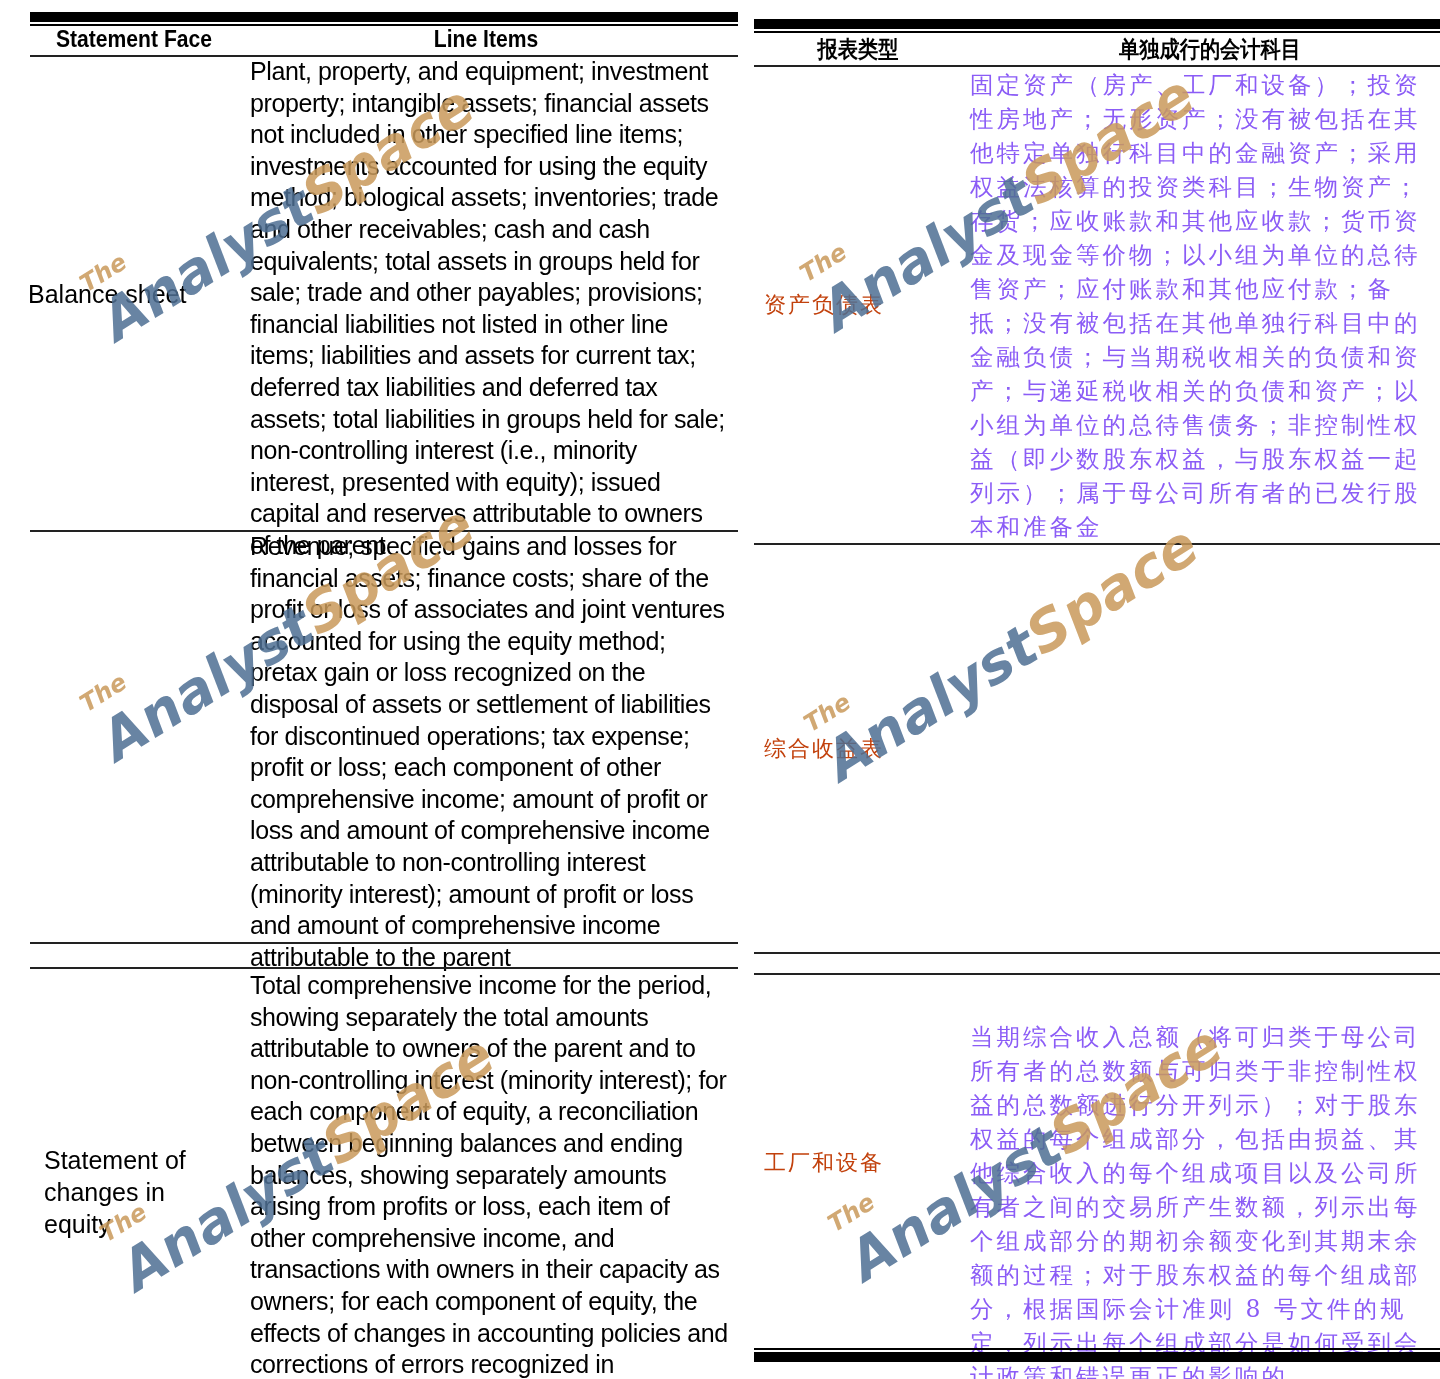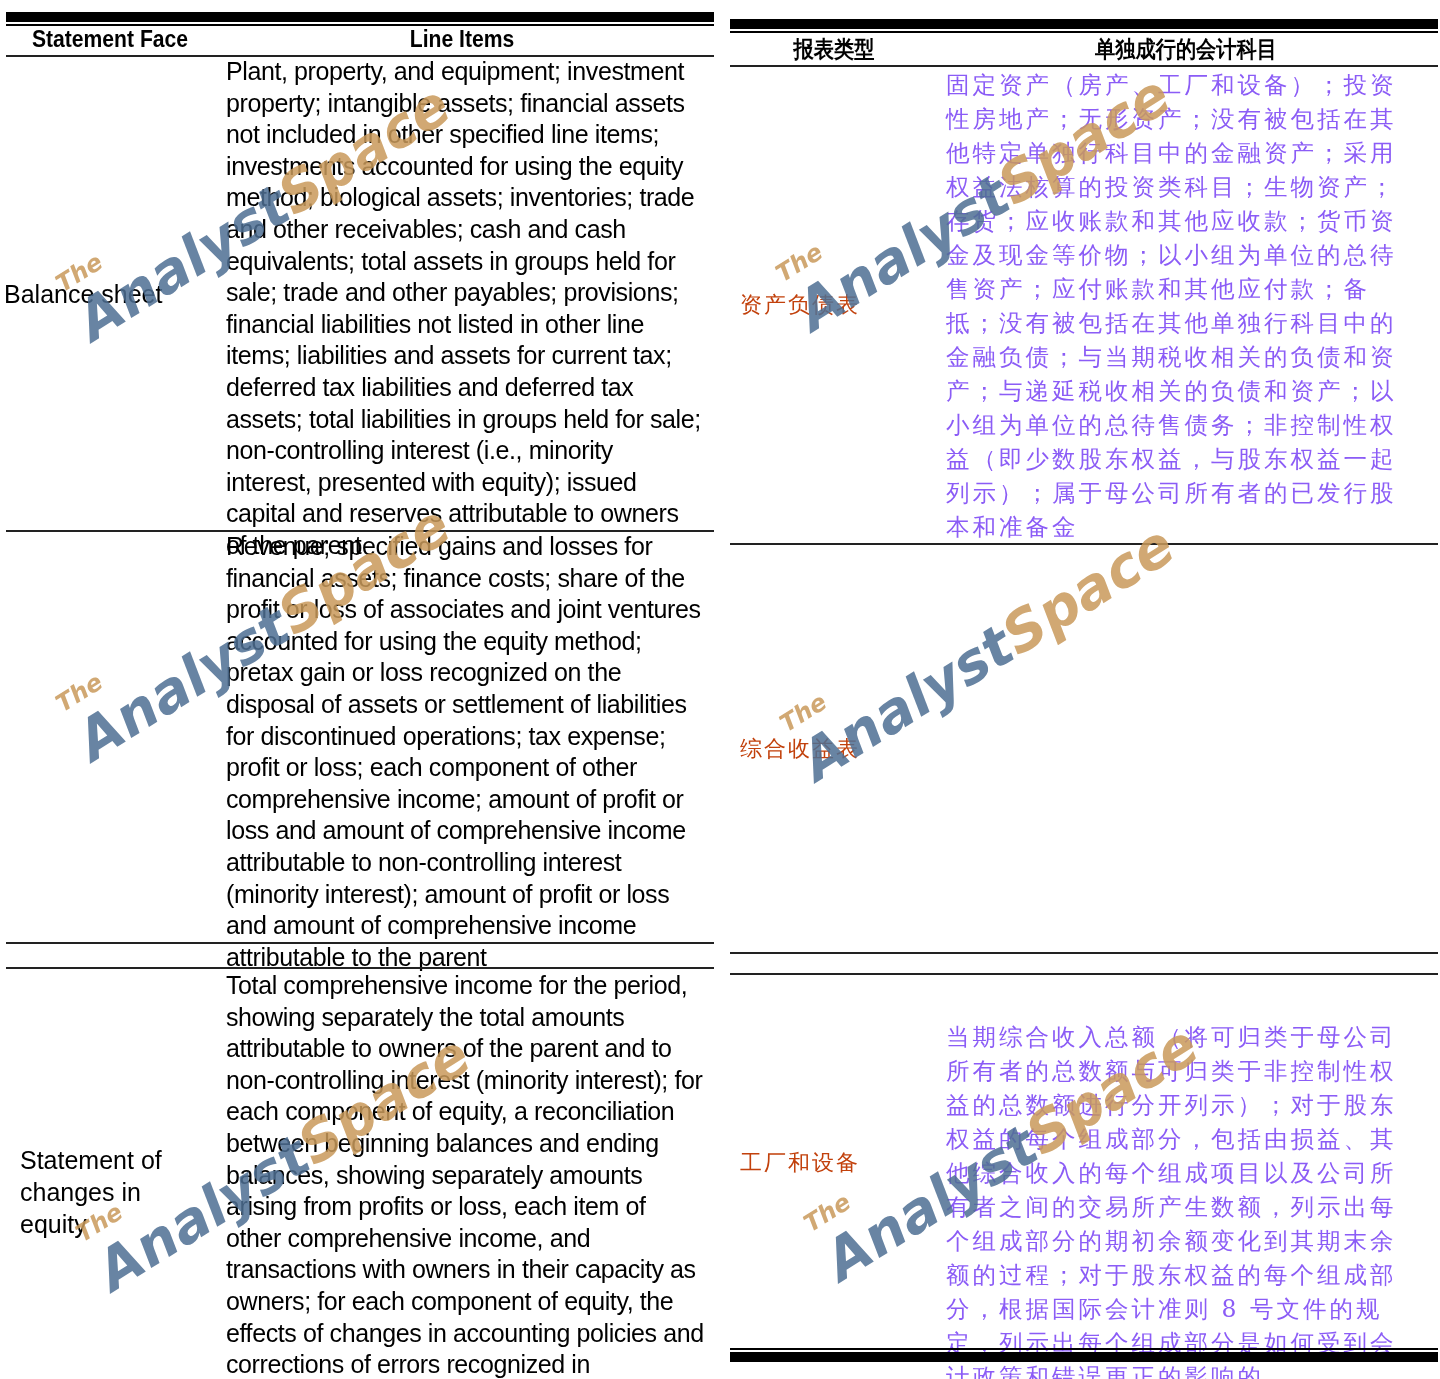--- a/index.html
+++ b/index.html
@@ -1,17 +1,17 @@
 <!DOCTYPE html>
 <html><head>
 <meta charset="utf-8">
 <style>
   html, body { margin:0; padding:0; background:#fff; }
   body { width:1440px; height:1379px; position:relative; overflow:hidden; }
-  .panel { position:absolute; top:0; }
+  .panel { position:absolute; top:0;margin-left:24px; }
   #left { left:0; width:716px; }
   #right { left:724px; width:716px; }
   .thick { position:absolute; left:6px; right:2px; height:10px; background:#000; }
   .thin { position:absolute; left:6px; right:2px; height:2px; background:#000; }
   .rule { position:absolute; left:6px; right:2px; height:1.5px; background:#222; }
   .hdr { position:absolute; font-family:"Liberation Sans", sans-serif; font-weight:bold; font-size:24px; color:#000; text-align:center; transform:scaleX(0.88); }
   .cell { position:absolute; font-family:"Liberation Sans", sans-serif; font-size:25px; line-height:31.6px; color:#000; letter-spacing:-0.4px; }
   .cell-zh { position:absolute; font-family:"DejaVu Serif", serif; font-size:23.5px; line-height:34px; color:#8b5cf6; letter-spacing:3px; }
   .lbl { position:absolute; font-family:"Liberation Sans", sans-serif; font-size:25px; line-height:32px; color:#000; }
   .lbl-zh { position:absolute; font-family:"DejaVu Serif", serif; font-size:22px; color:#c2410c; letter-spacing:2px; }

